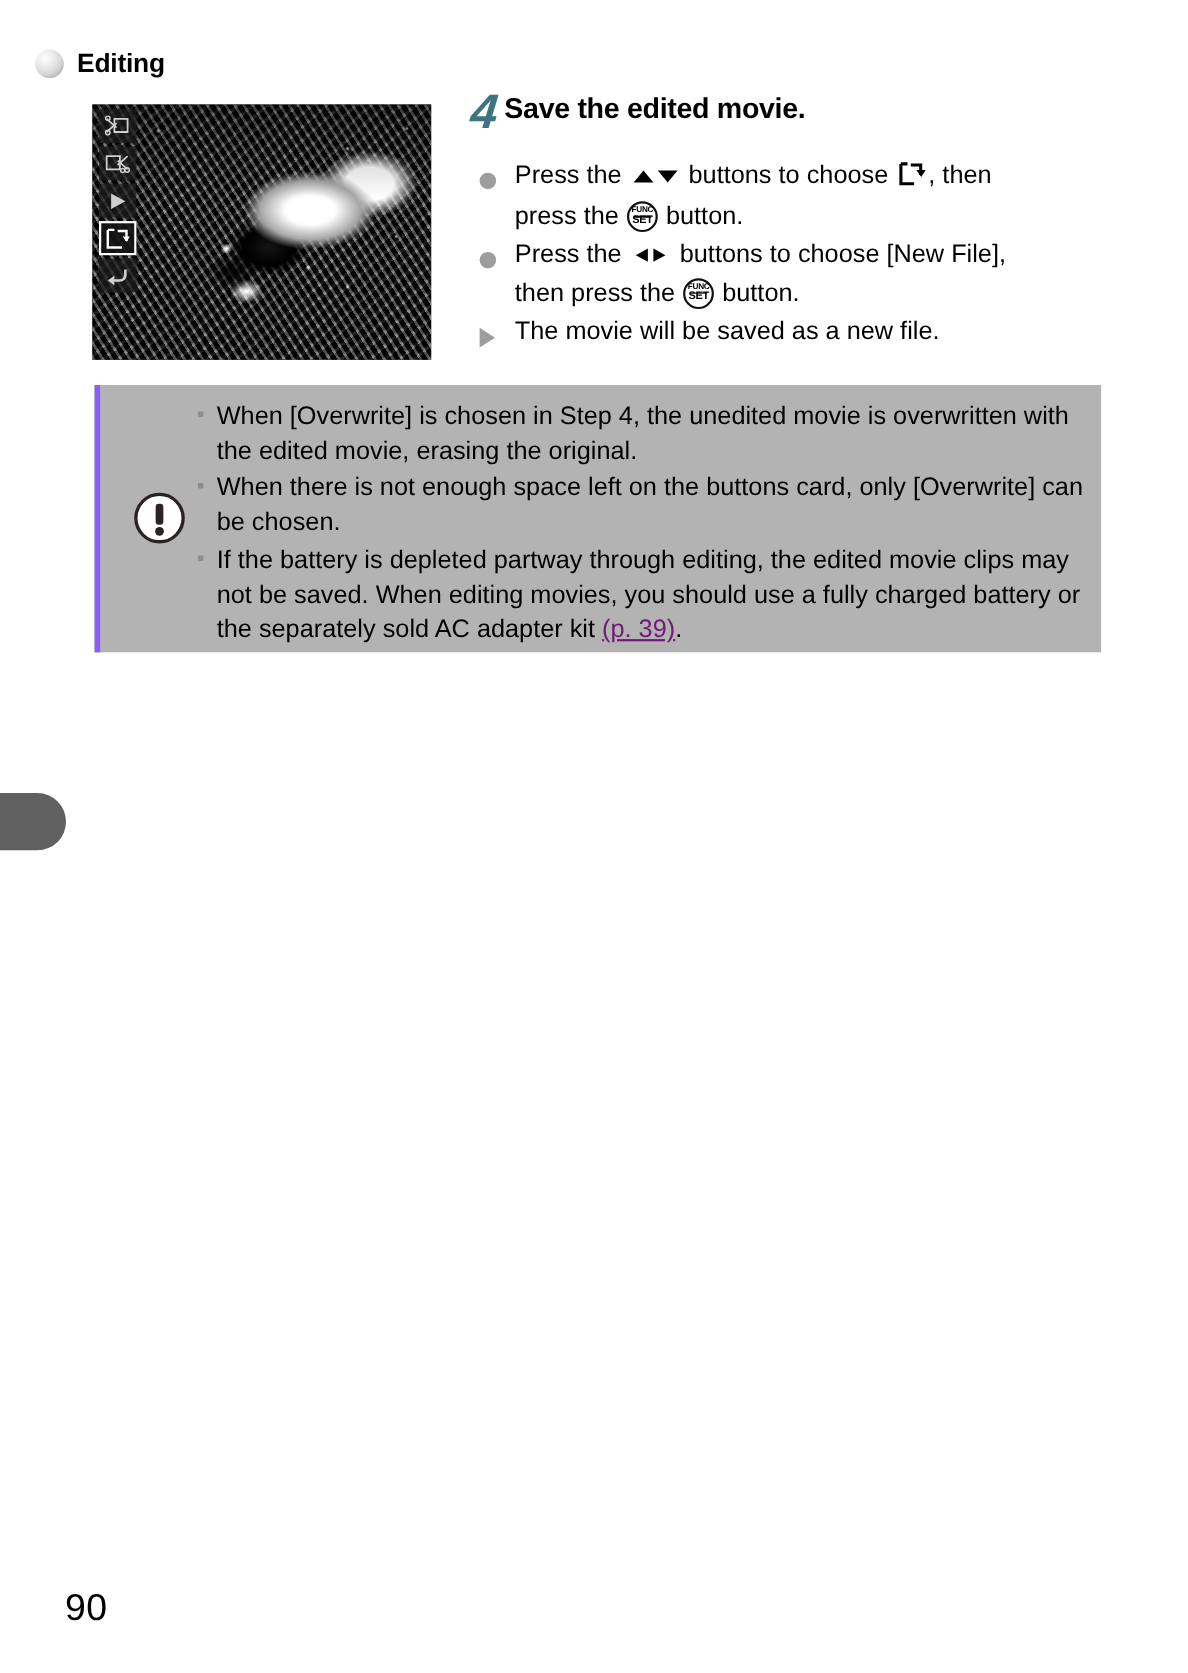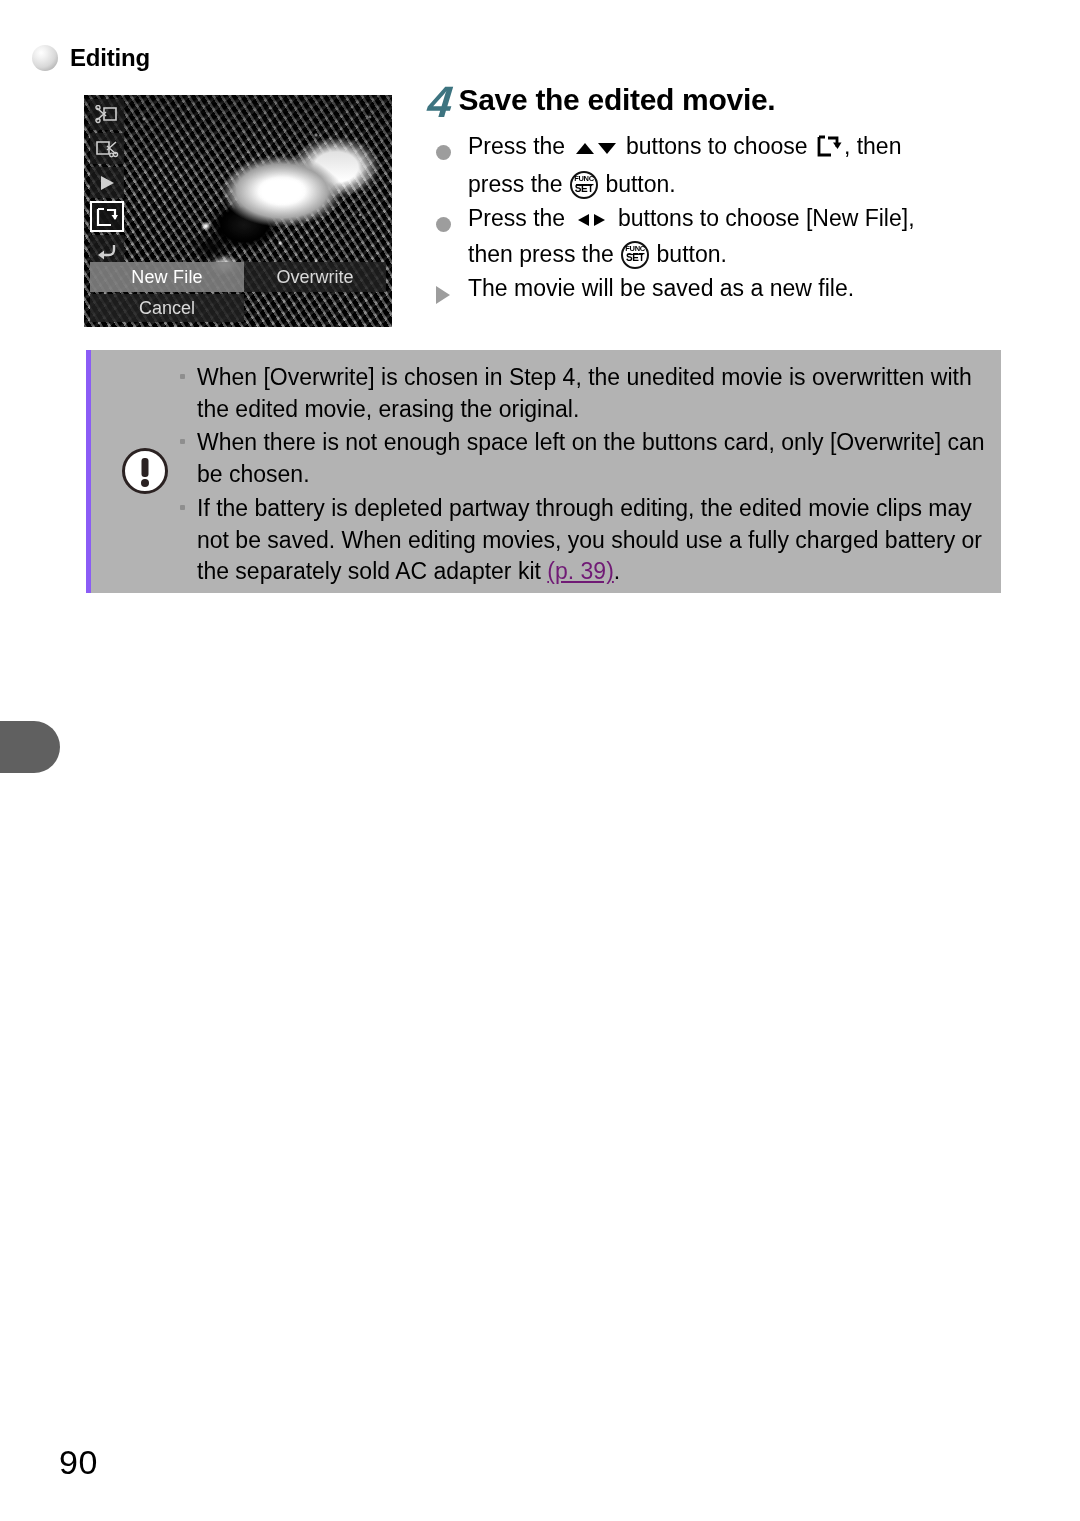--- a/index.html
+++ b/index.html
@@ -162,28 +162,28 @@
   }
   #step-number {
     font-size: 44px;
     font-weight: bold;
     color: #3d7480;
     line-height: 0.92;
     font-style: italic;
     transform: skewX(-6deg);
   }
   #step-title {
-    font-size: 30px;
+    font-size: 26px;
     font-weight: bold;
     line-height: 1.08;
     padding-top: 2px;
     letter-spacing: -0.3px;
   }
   #step-bullets {
-    margin-top: 8px;
+    margin-top: 20px;
     padding-left: 40px;
   }
   .step-line {
     font-size: 23px;
     line-height: 1.47;
     position: relative;
   }
   .step-line .marker {
     position: absolute;
     left: -32px;
@@ -394,27 +394,20 @@
       </svg>
     </div>
     <div class="lcd-icon">
       <svg width="22" height="18" viewBox="0 0 22 18" aria-hidden="true">
         <path d="M18 3 V8 A5 5 0 0 1 13 13 H7" fill="none" stroke="#cfcfcf" stroke-width="2.4"></path>
         <path d="M8 8.5 L8 17.5 L2 13 Z" fill="#cfcfcf"></path>
       </svg>
     </div>
   </div>
 
-  <div id="lcd-menu">
-    <div id="lcd-menu-row1">
-      <div id="btn-new-file">New File</div>
-      <div id="btn-overwrite">Overwrite</div>
-    </div>
-    <div id="btn-cancel">Cancel</div>
-  </div>
 </div>
 
 <div id="step-block">
   <div id="step-heading-row">
     <div id="step-number">4</div>
     <div id="step-title">Save the edited movie.</div>
   </div>
 
   <div id="step-bullets">
 

